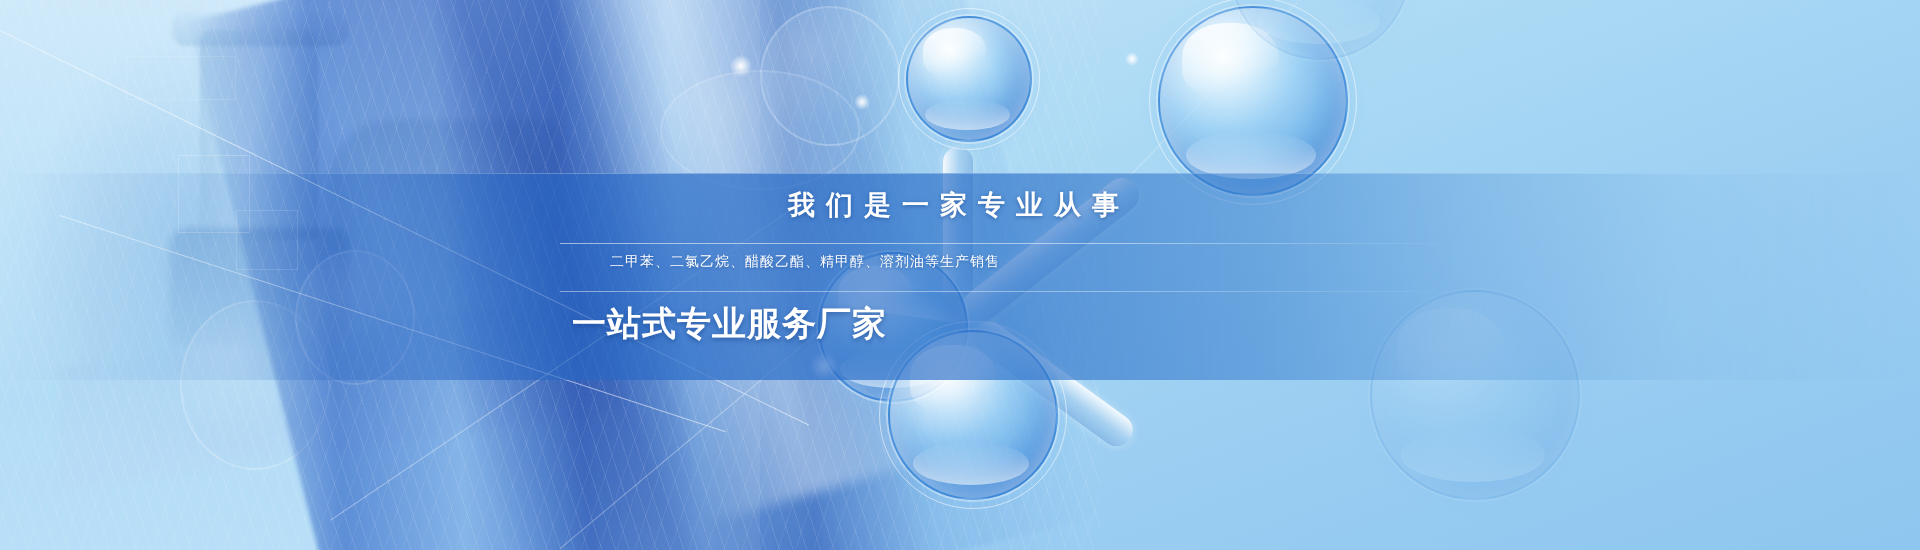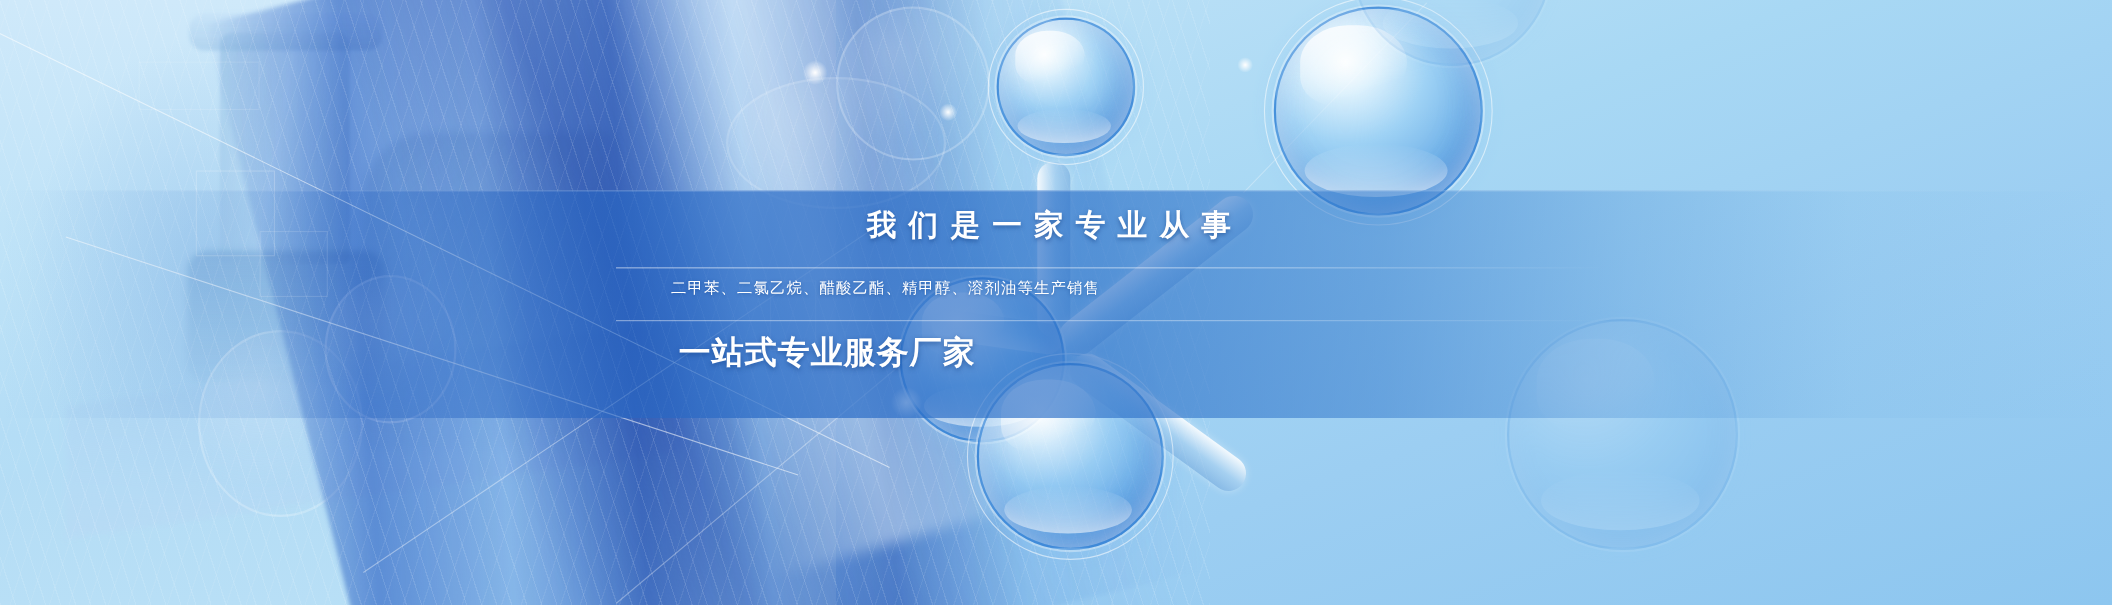--- a/index.html
+++ b/index.html
@@ -182,21 +182,21 @@
 
   .rule-row2{
     position:absolute; top:118px; left:560px; width:900px; height:1px;
     background:linear-gradient(90deg, rgba(255,255,255,.45), rgba(255,255,255,.38) 60%, rgba(255,255,255,0));
   }
 
   .tagline{
     position:absolute; top:128px; left:0; width:887px;
     text-align:right;
     color:#ffffff;
-    font-size:29px; font-weight:bold;
+    font-size:34px; font-weight:bold;
     letter-spacing:1px;
     text-shadow:0 2px 5px rgba(16,60,130,.55);
     white-space:nowrap;
   }
 </style>
 </head>
 <body>
 
 <div class="banner">
 

